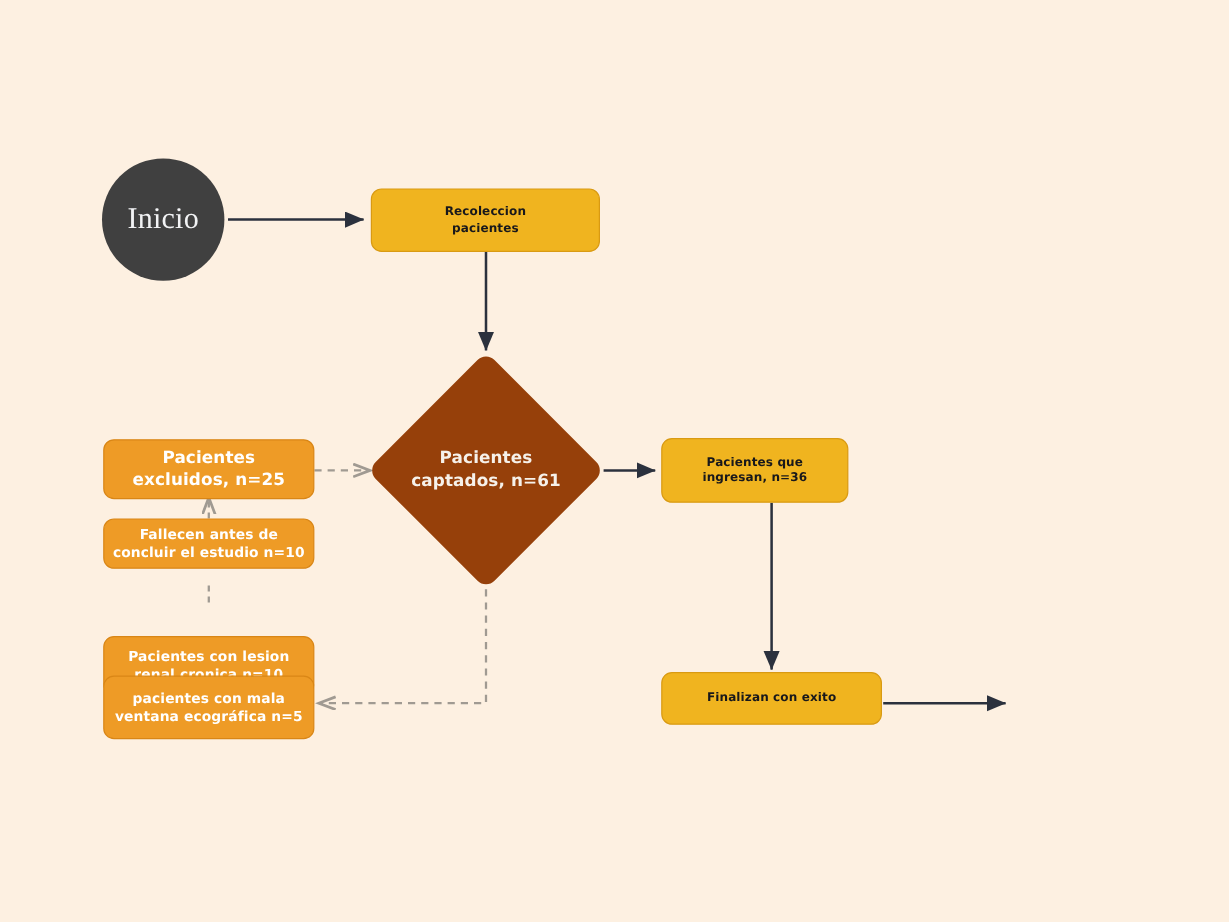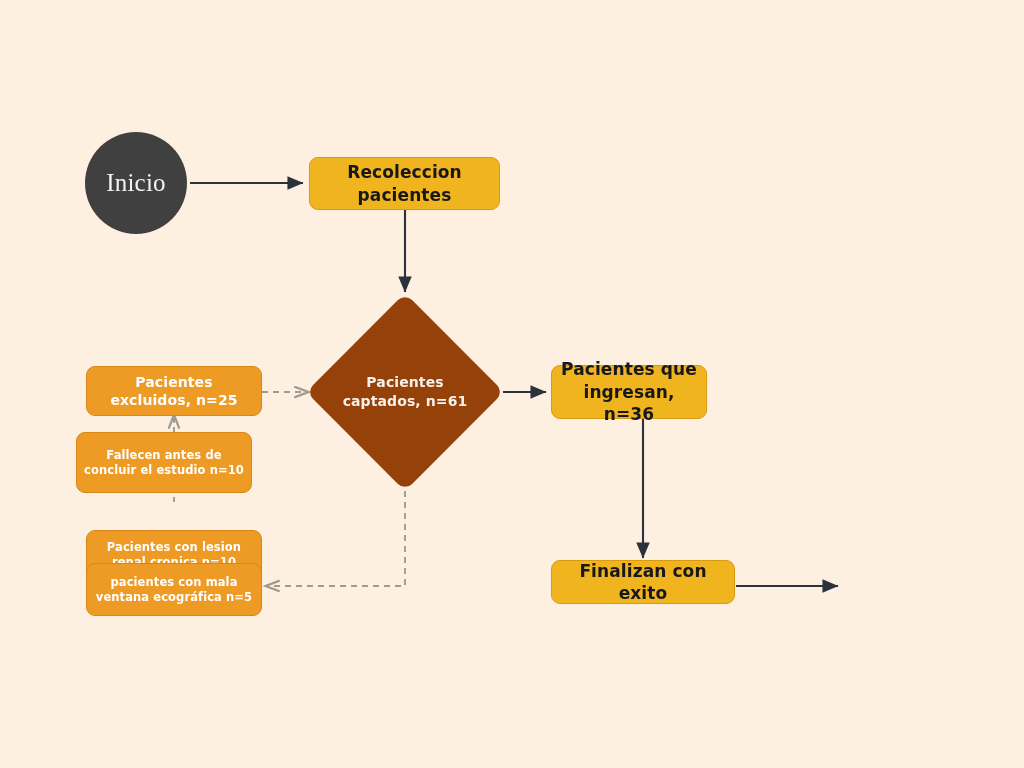--- a/index.html
+++ b/index.html
@@ -52,21 +52,21 @@
   }
 
   
   .process {
     background: #f0b41f;
     border: 1.5px solid #d99a12;
     border-radius: 9px;
     color: #18181b;
   }
   .process .lbl {
-    font-size: 17px;
+    font-size: 10px;
     font-weight: bold;
     line-height: 1.32;
     letter-spacing: 0.1px;
     padding: 0 8px;
   }
 
   
   .excl {
     background: #ee9b26;
     border: 1.5px solid #d98616;
@@ -173,21 +173,21 @@
     </div>
   </div>
 
   <div class="node excl lg" style="left:86px; top:366px; width:176px; height:50px;">
     <span class="lbl">
       <span>Pacientes</span><br>
       <span>excluidos, n=25</span>
     </span>
   </div>
 
-  <div class="node excl sm" style="left:76px; top:432px; width:176px; height:61px;">
+  <div class="node excl sm" style="left:86px; top:432px; width:176px; height:42px;">
     <span class="lbl">
       <span>Fallecen antes de</span><br>
       <span>concluir el estudio n=10</span>
     </span>
   </div>
 
   <div class="node excl sm" style="left:86px; top:502px; width:176px; height:49px;margin-top:28px;">
     <span class="lbl">
       <span>Pacientes con lesion</span><br>
       <span>renal cronica n=10</span>

